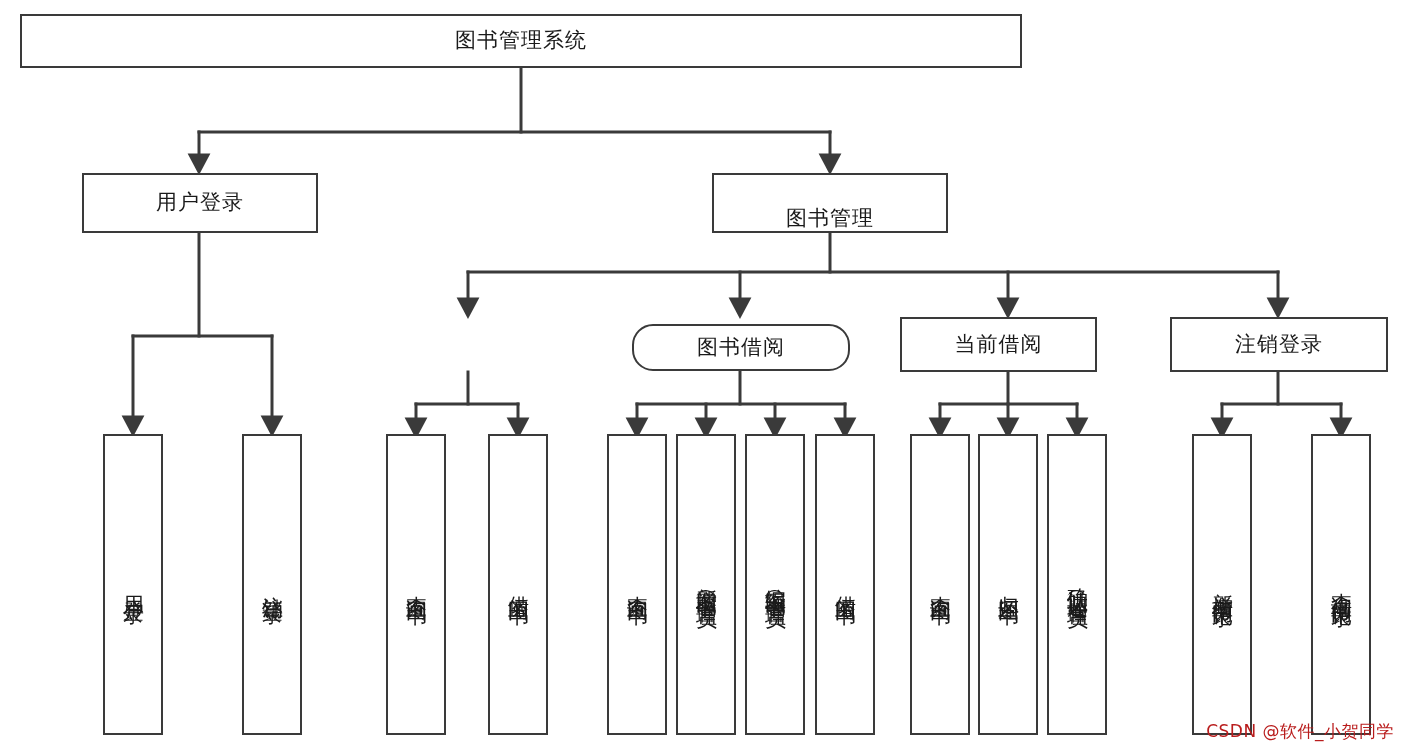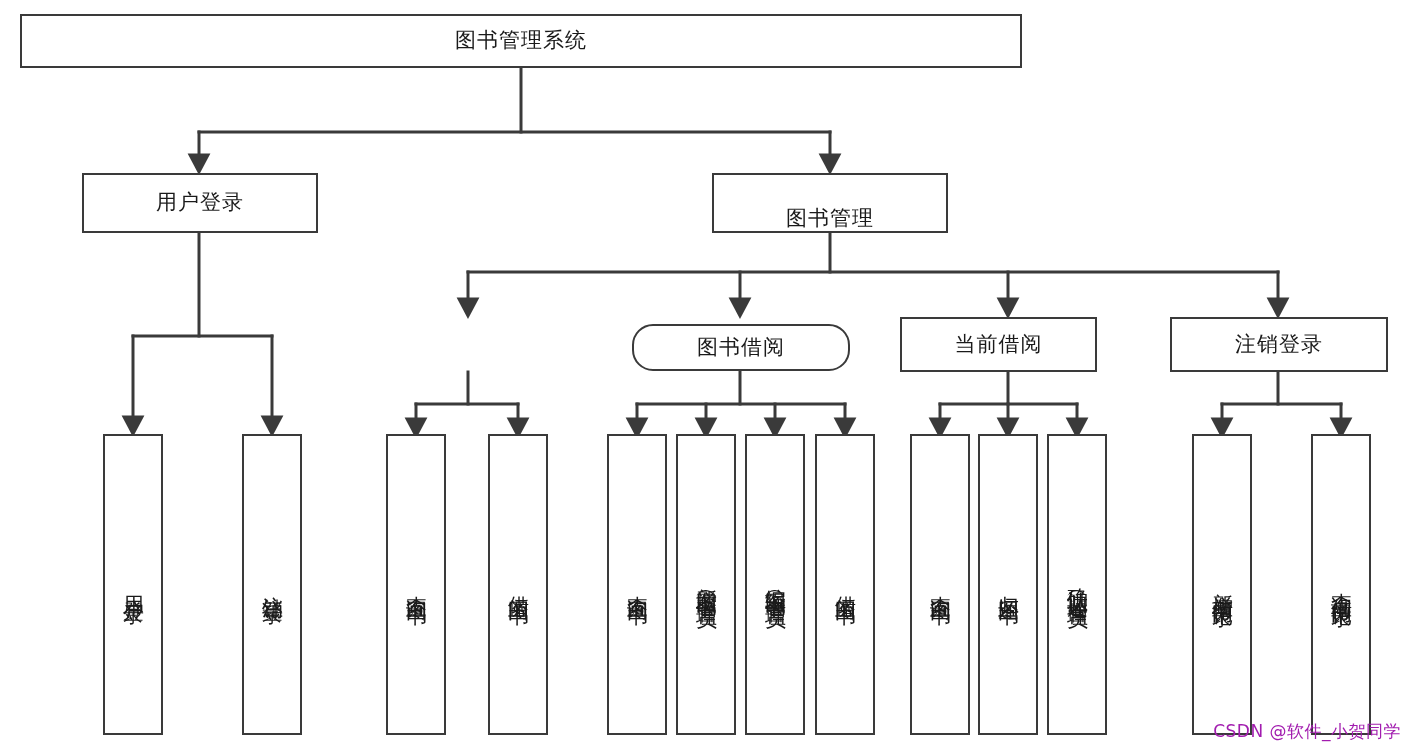--- a/index.html
+++ b/index.html
@@ -53,24 +53,24 @@
     writing-mode: vertical-rl;
     text-orientation: upright;
     white-space: nowrap;
   }
   .node-label {
     display: block;
     text-align: center;
   }
   #watermark {
     position: absolute;
-    right: 4px;
+    right: 11px;
     bottom: 4px;
     font-size: 17px;
-    color: #a21caf;
+    color: #b91c1c;
     letter-spacing: 0.5px;
     z-index: 3;
     white-space: nowrap;
     pointer-events: none;
     margin-top: 21px;
   }
 </style>
 </head>
 <body>
 

